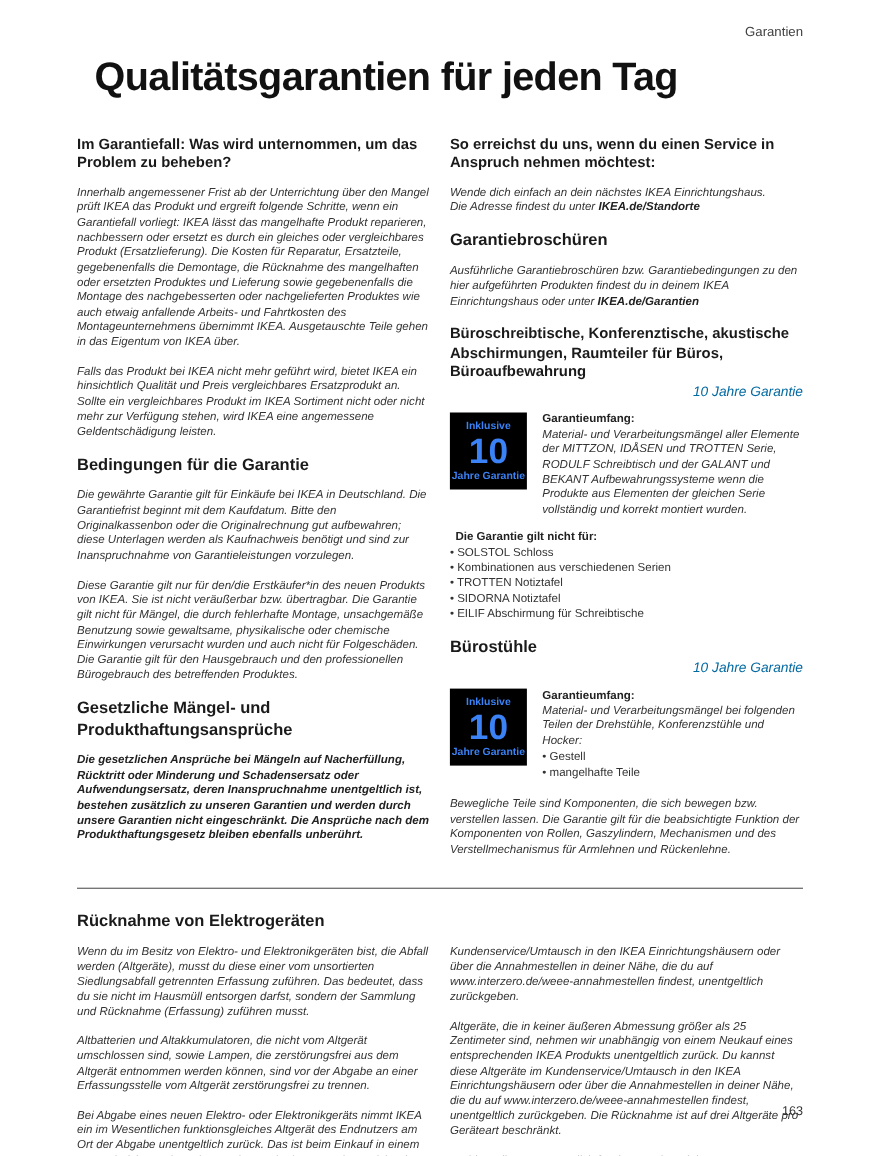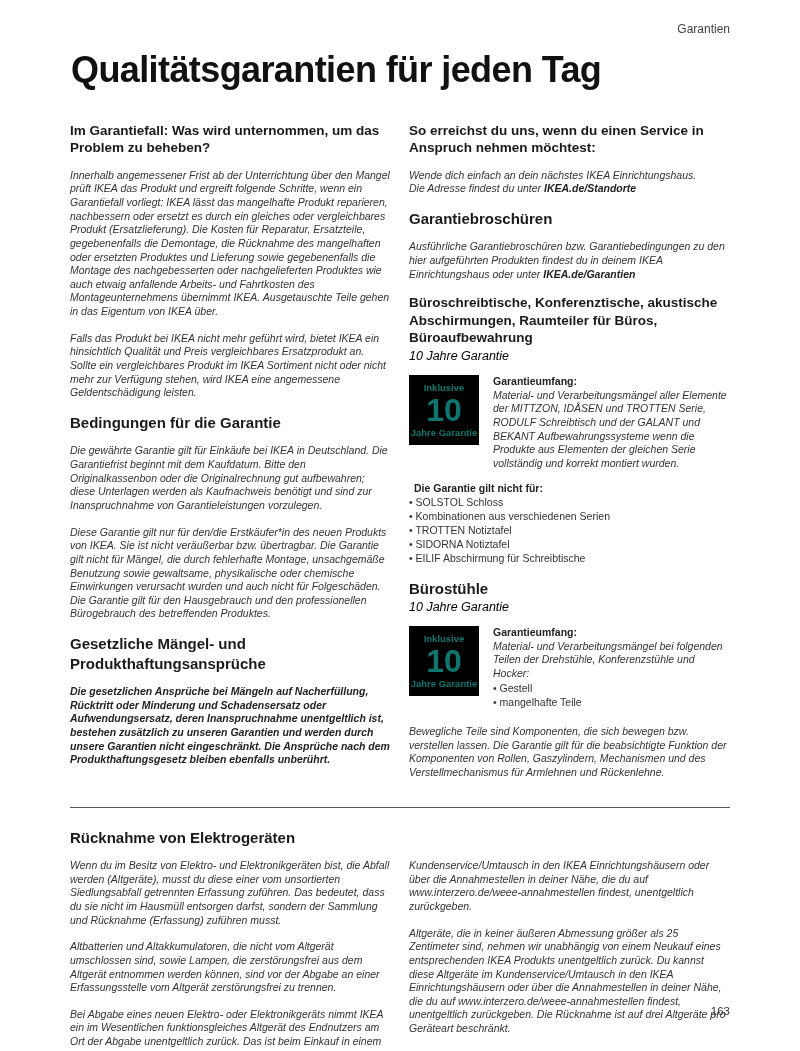--- a/index.html
+++ b/index.html
@@ -5,40 +5,40 @@
   html,body { margin:0; padding:0; background:#ffffff; }
   body {
     width:800px; height:1051px;
     font-family:"Liberation Sans", sans-serif;
     color:#333; position:relative; overflow:hidden;
   }
   .page { box-sizing:border-box; width:800px; height:1051px; padding:22px 70px 0 70px; position:relative; }
   .top-label { text-align:right; font-size:12px; color:#404040; margin-bottom:14px; }
   h1.title {
     font-size:36px; font-weight:bold; color:#111;
-    margin:14px 0 32px 1px; letter-spacing:-0.6px; line-height:1.1;
+    margin:14px 0 32px 16px; letter-spacing:-0.6px; line-height:1.1;
   }
   .cols { display:flex; gap:18px; }
   .col { flex:1 1 0; min-width:0; }
   .top-cols { min-height:500px; }
 
   h2 { color:#1a1a1a; margin:0 0 12px 0; line-height:1.3; font-weight:bold; }
   h2.md { font-size:13.5px; }
   h2.lg { font-size:15px; }
   h2.tight { margin-bottom:2px; }
   .section { margin-bottom:9px; }
   .section.gap-top { margin-top:9px; }
 
   p { font-size:10.5px; line-height:1.3; margin:0 0 13px 0;font-style:italic; }
   p.bold { font-weight:bold; color:#222; }
-  .period { font-style:italic; font-size:12.5px; color:#000000; margin:0 0 12px 0; }
+  .period { font-style:italic; font-size:12.5px; color:#0369a1; margin:0 0 12px 0;text-align:right; }
 
   .badge-row { display:flex; gap:14px; margin:2px 0 10px 0; }
   .badge {
-    flex:none; width:70px; height:70px; background:#000; color:#0f766e;
+    flex:none; width:70px; height:70px; background:#000; color:#3b82f6;
     display:flex; flex-direction:column; align-items:center; justify-content:space-between;
     box-sizing:border-box; padding:7px 3px;
   }
   .badge .b-top, .badge .b-bottom { font-size:9.5px; font-weight:bold; white-space:nowrap; }
   .badge .b-num { font-size:32px; font-weight:bold; line-height:0.95; }
   .badge-text { font-size:10.5px; line-height:1.3; }
   .badge-text .lbl { font-weight:bold; color:#222; display:block; }
   .badge-text p { margin:0; }
 
   ul.bullets { list-style:none; margin:0 0 13px 0; padding:0; font-size:10.5px; line-height:1.35; }

